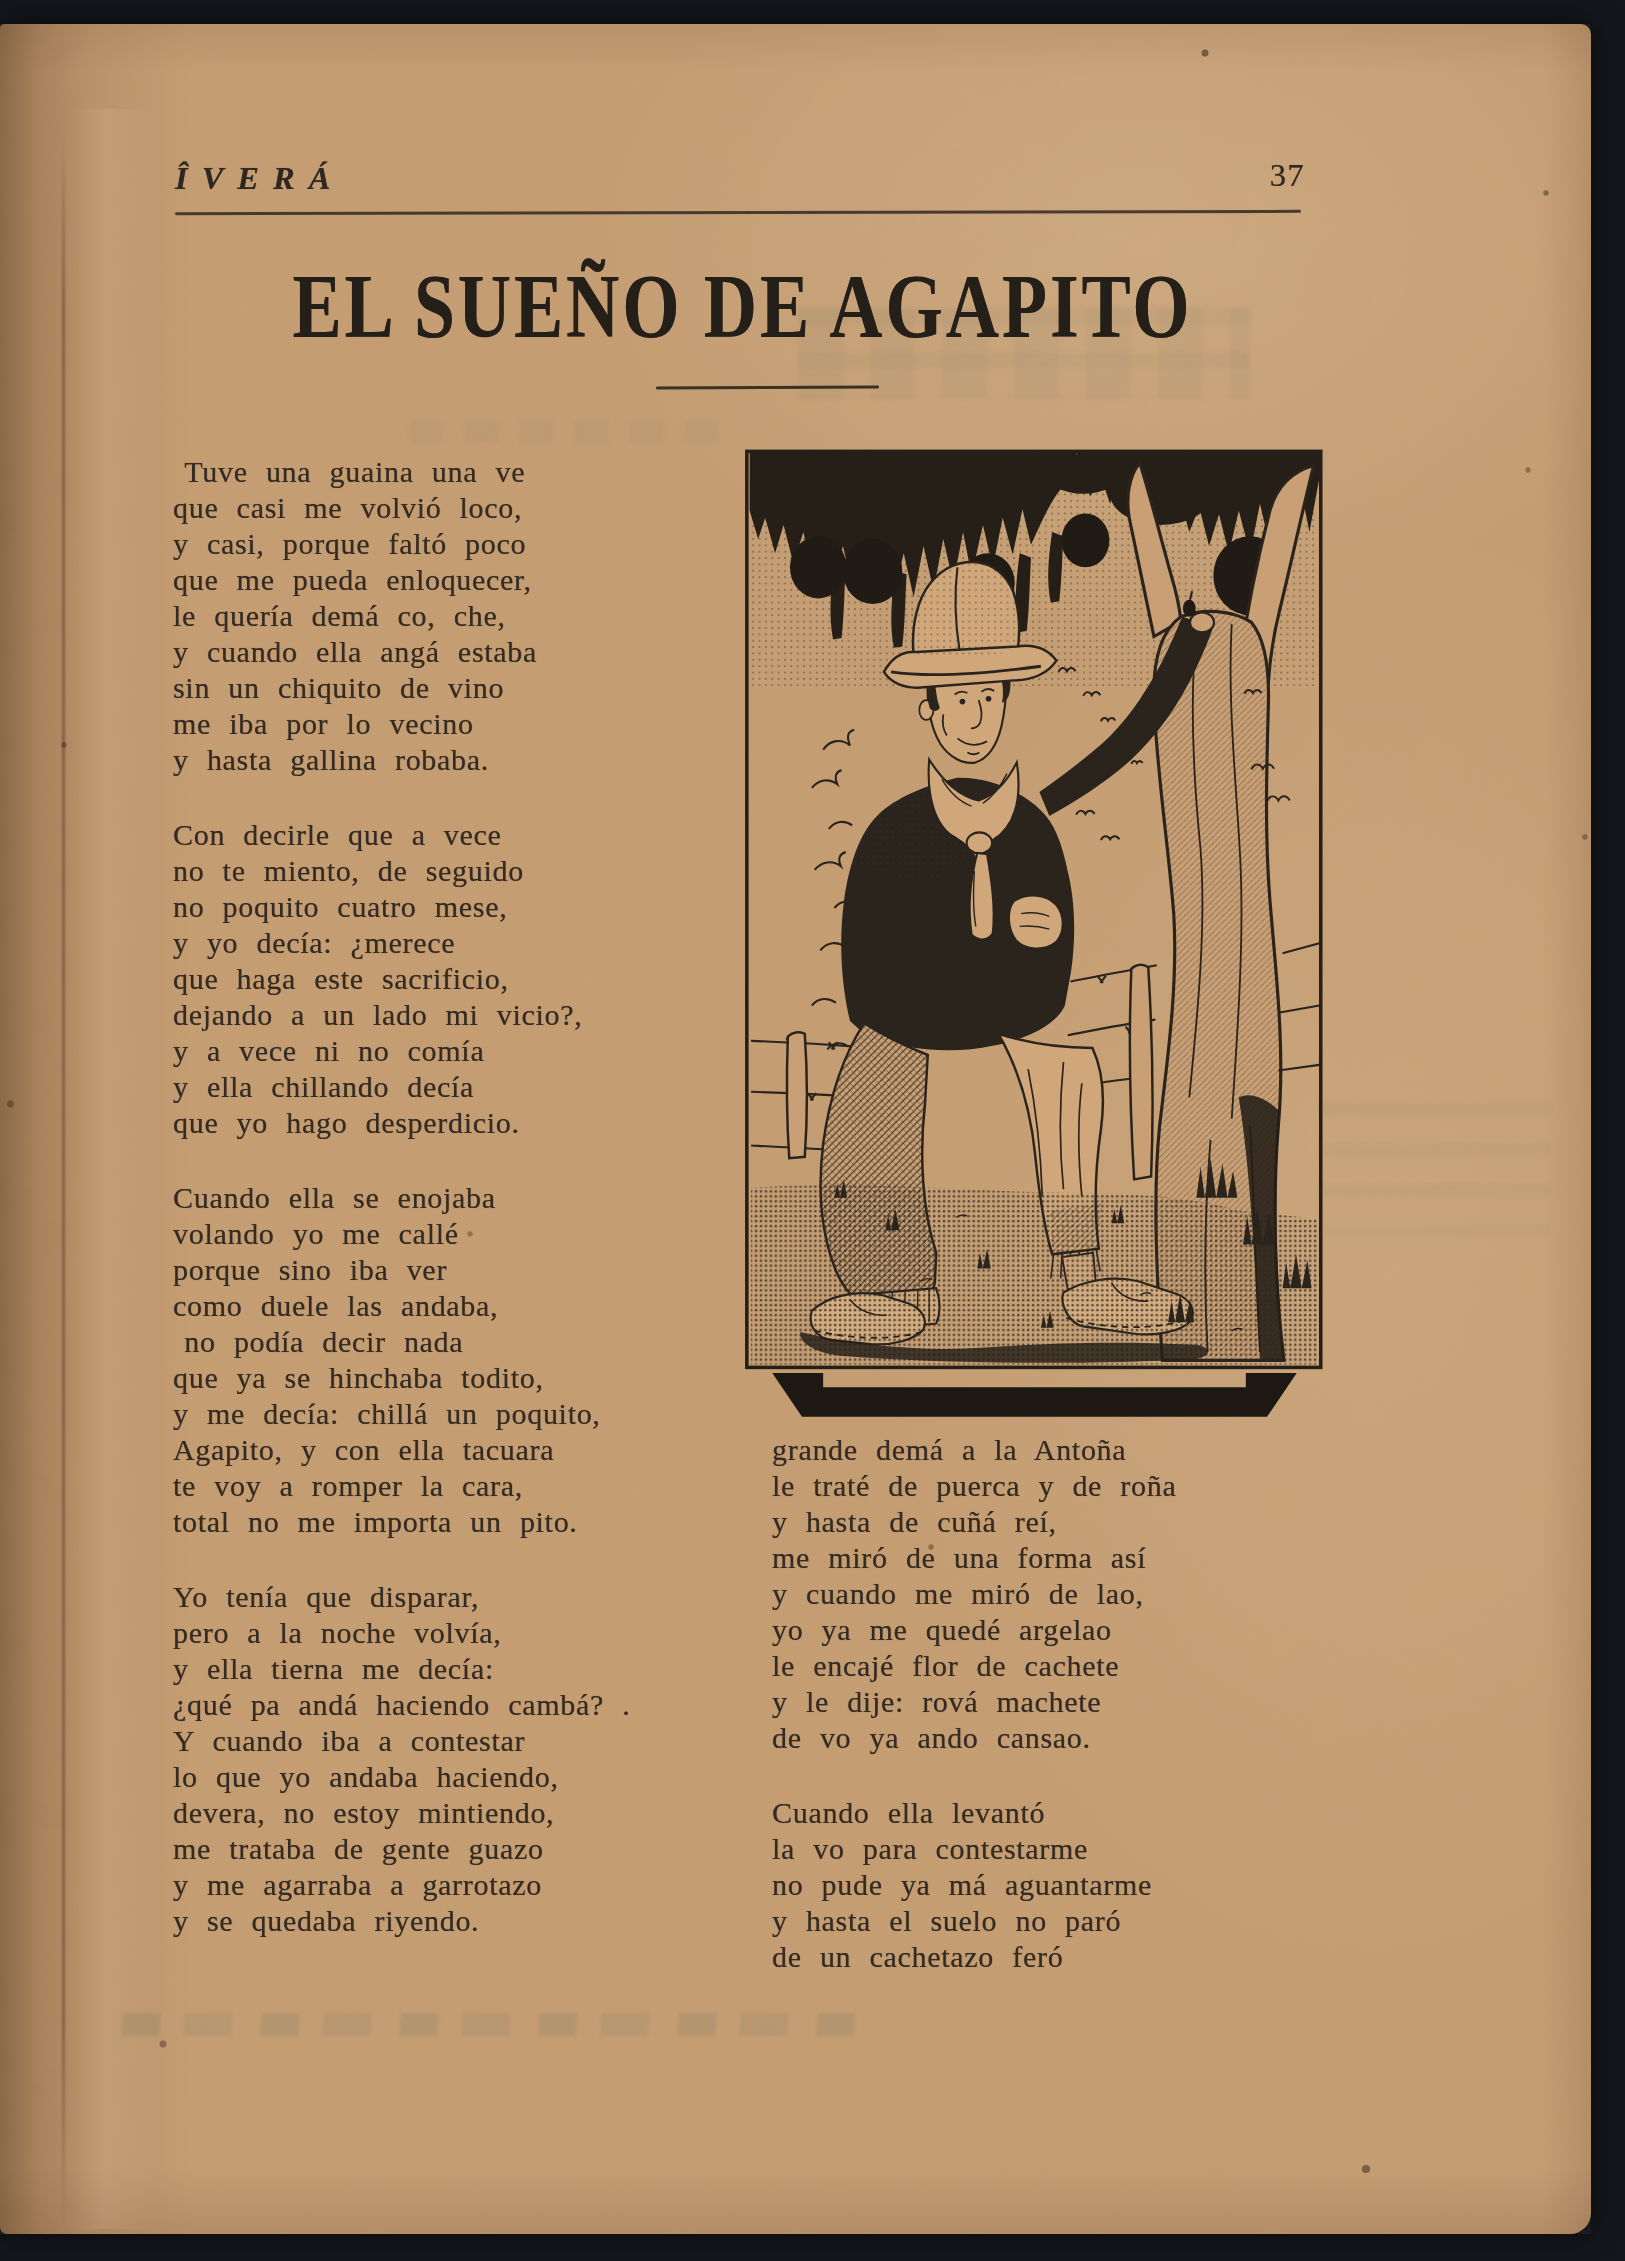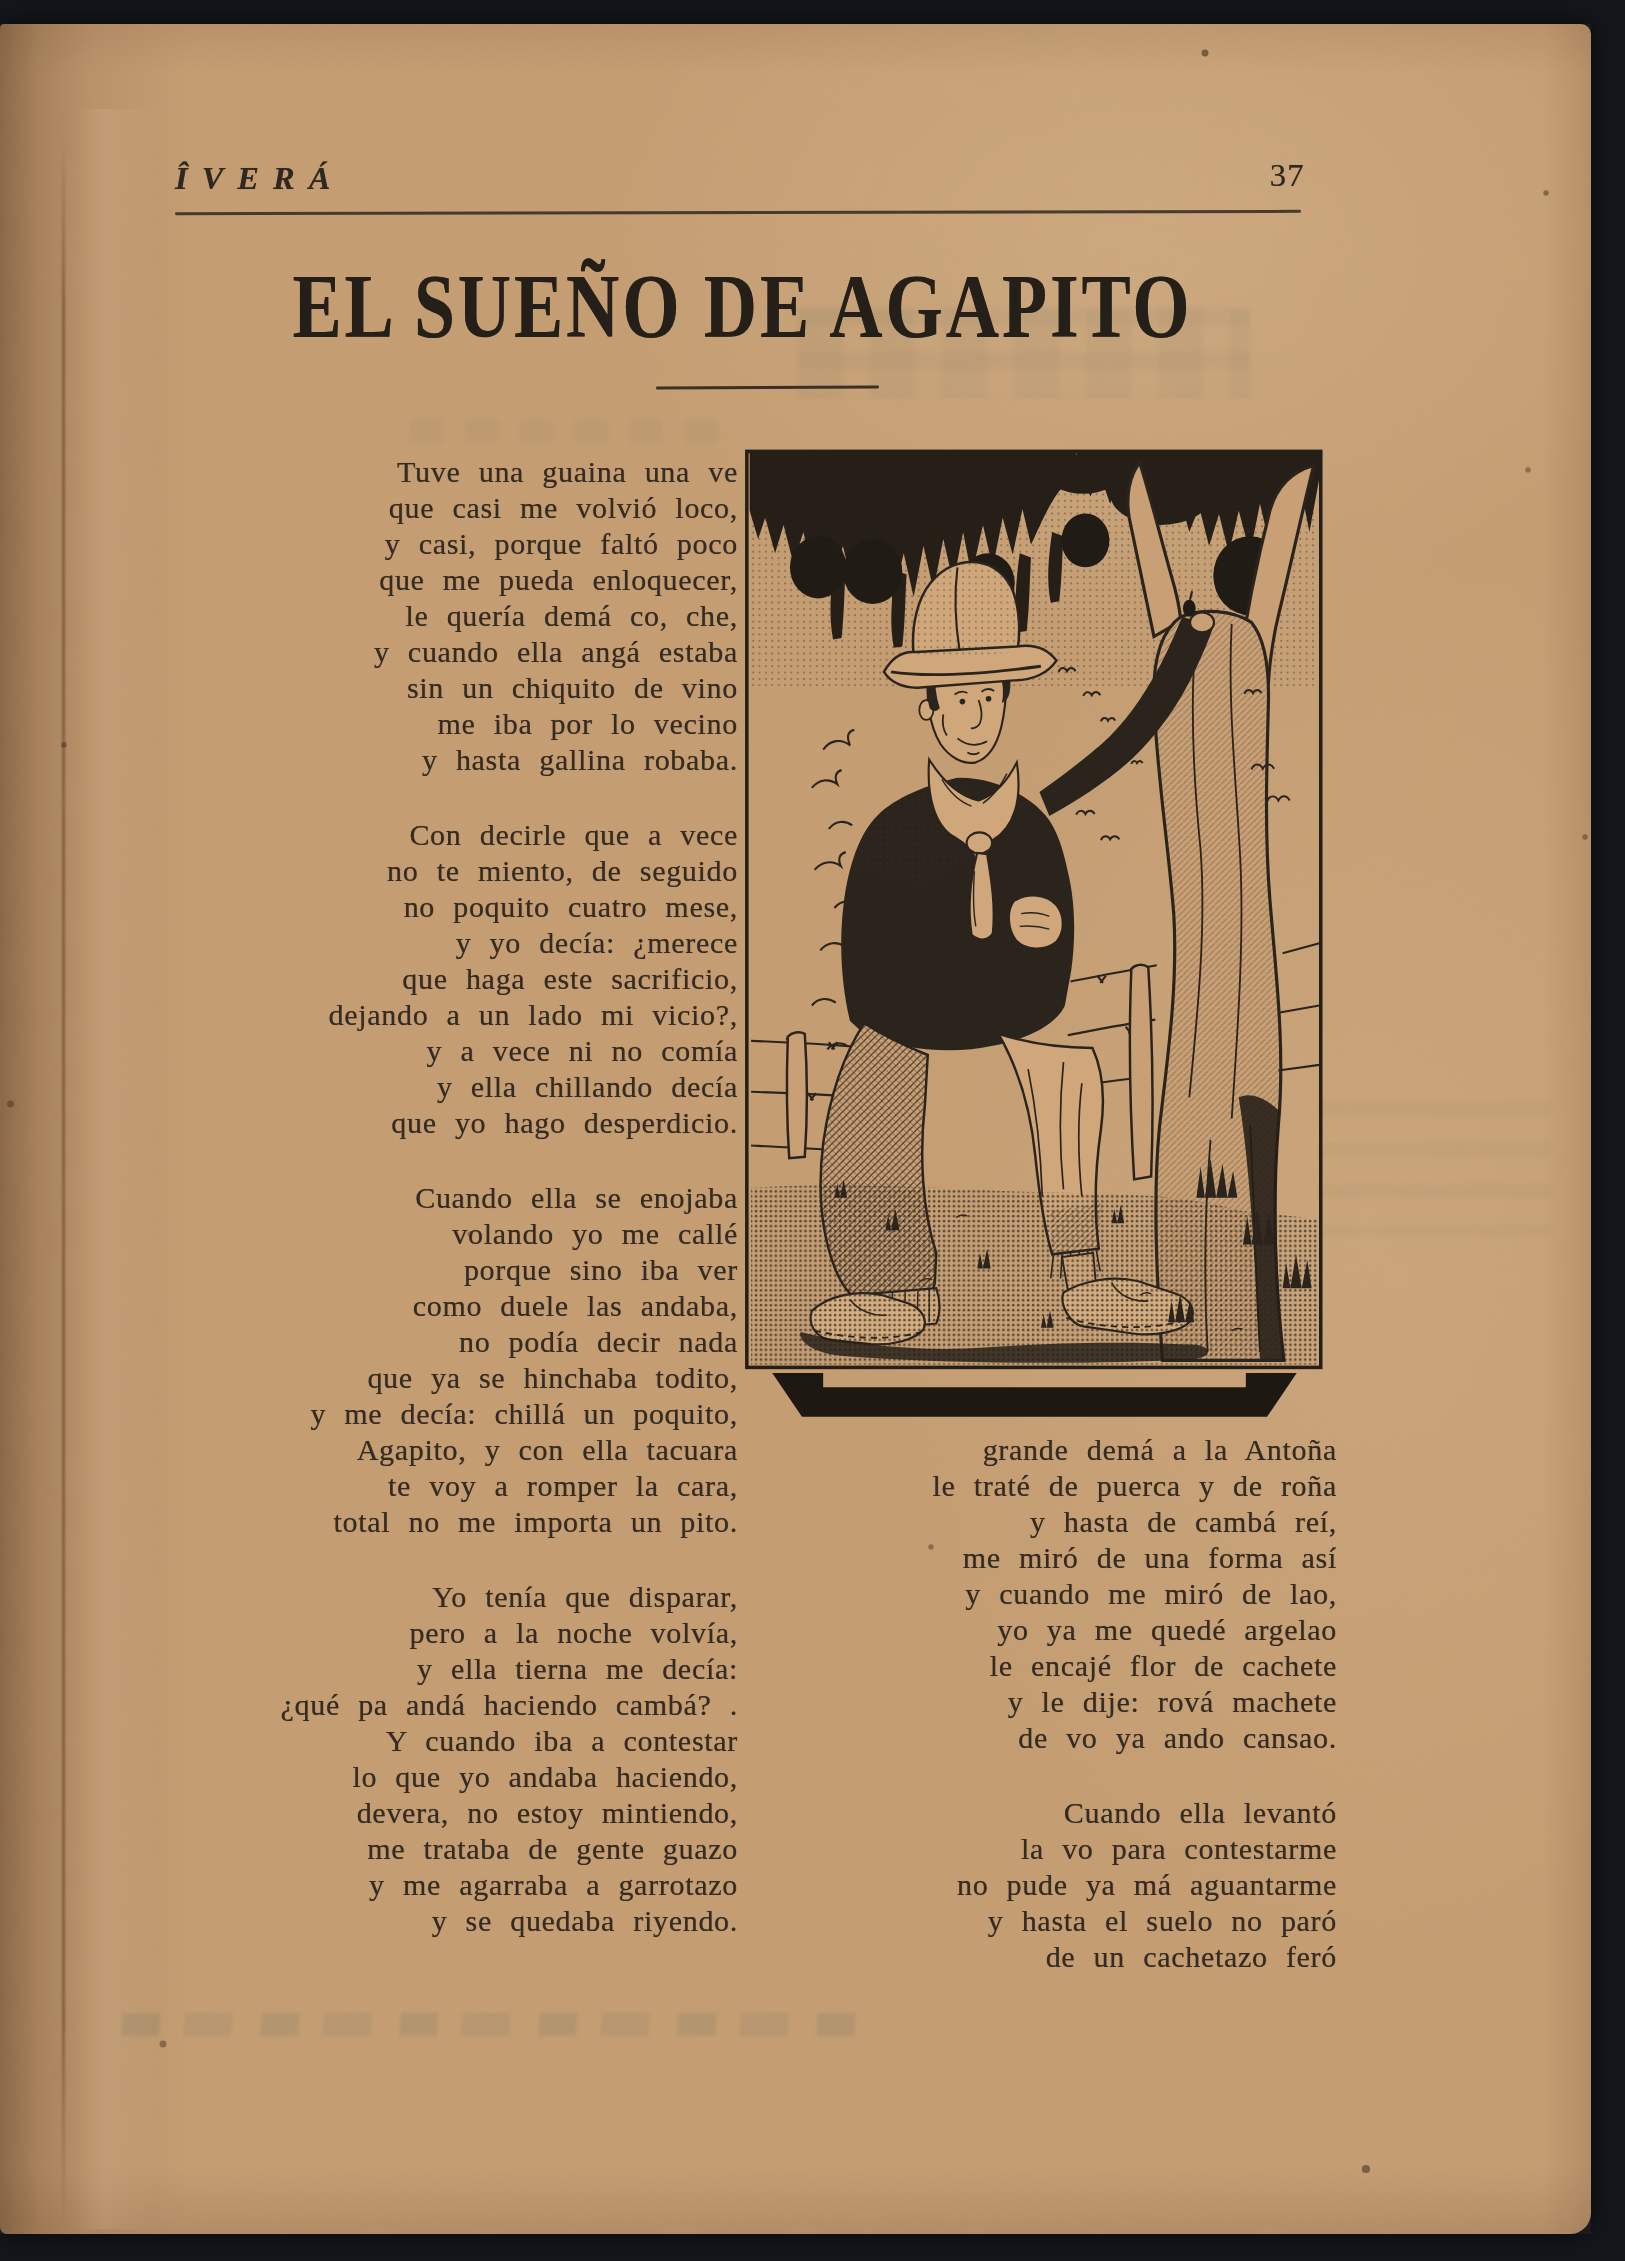--- a/index.html
+++ b/index.html
@@ -55,21 +55,21 @@
     white-space:nowrap;
   }
   #title-rule{
     position:absolute;left:656px;top:386px;width:223px;height:2.8px;
     background:#393026;border-radius:1.4px;transform:rotate(-.3deg);
   }
   
   .col{position:absolute;font-size:30px;line-height:36px;word-spacing:10px;letter-spacing:0.7px;}
   #col-left{left:173px;top:454px;width:565px;}
   #col-right{left:772px;top:1432px;width:565px;}
-  .stanza{margin:0 0 39px 0;text-align:right;}
+  .stanza{margin:0 0 39px 0;}
   .ln{white-space:nowrap;}
   .ind{padding-left:11.3px;}
   
   #illo{position:absolute;left:744px;top:447px;width:581px;height:970px;}
   
   .ghost{position:absolute;pointer-events:none;filter:blur(2.1px);}
   #ghost-top{
     left:798px;top:308px;width:452px;height:90px;opacity:.55;
     background:
       repeating-linear-gradient(90deg, rgba(108,114,96,.14) 0 45px, rgba(0,0,0,0) 45px 72px),
@@ -185,21 +185,21 @@
     <div class="ln">me trataba de gente guazo</div>
     <div class="ln">y me agarraba a garrotazo</div>
     <div class="ln">y se quedaba riyendo.</div>
   </div>
 </div>
 
 <div id="col-right" class="col ink">
   <div class="stanza">
     <div class="ln">grande demá a la Antoña</div>
     <div class="ln">le traté de puerca y de roña</div>
-    <div class="ln">y hasta de cambá reí,</div>
+    <div class="ln">y hasta de cuñá reí,</div>
     <div class="ln">me miró de una forma así</div>
     <div class="ln">y cuando me miró de lao,</div>
     <div class="ln">yo ya me quedé argelao</div>
     <div class="ln">le encajé flor de cachete</div>
     <div class="ln">y le dije: rová machete</div>
     <div class="ln">de vo ya ando cansao.</div>
   </div>
   <div class="stanza">
     <div class="ln">Cuando ella levantó</div>
     <div class="ln">la vo para contestarme</div>

